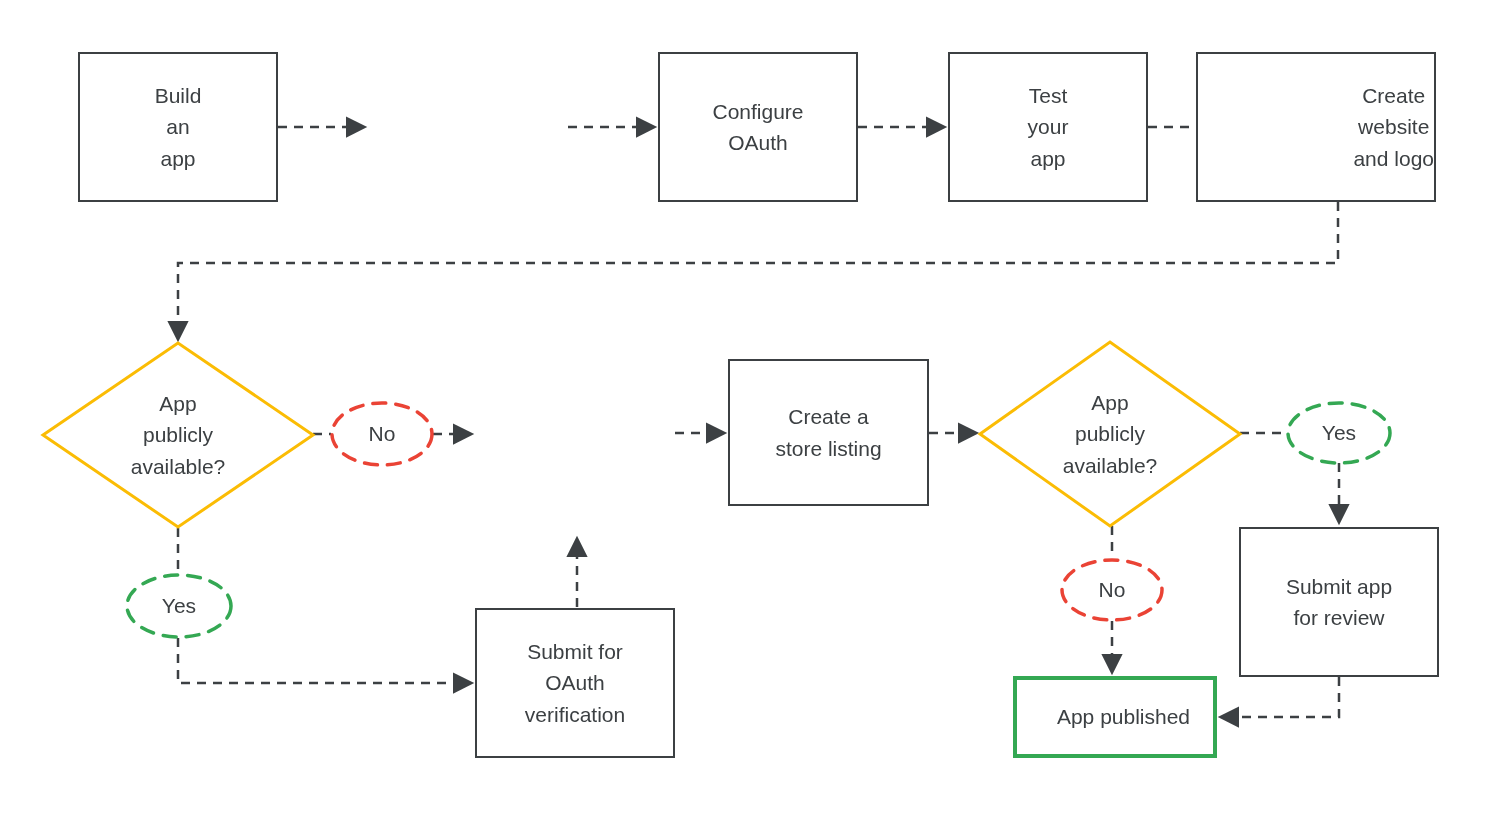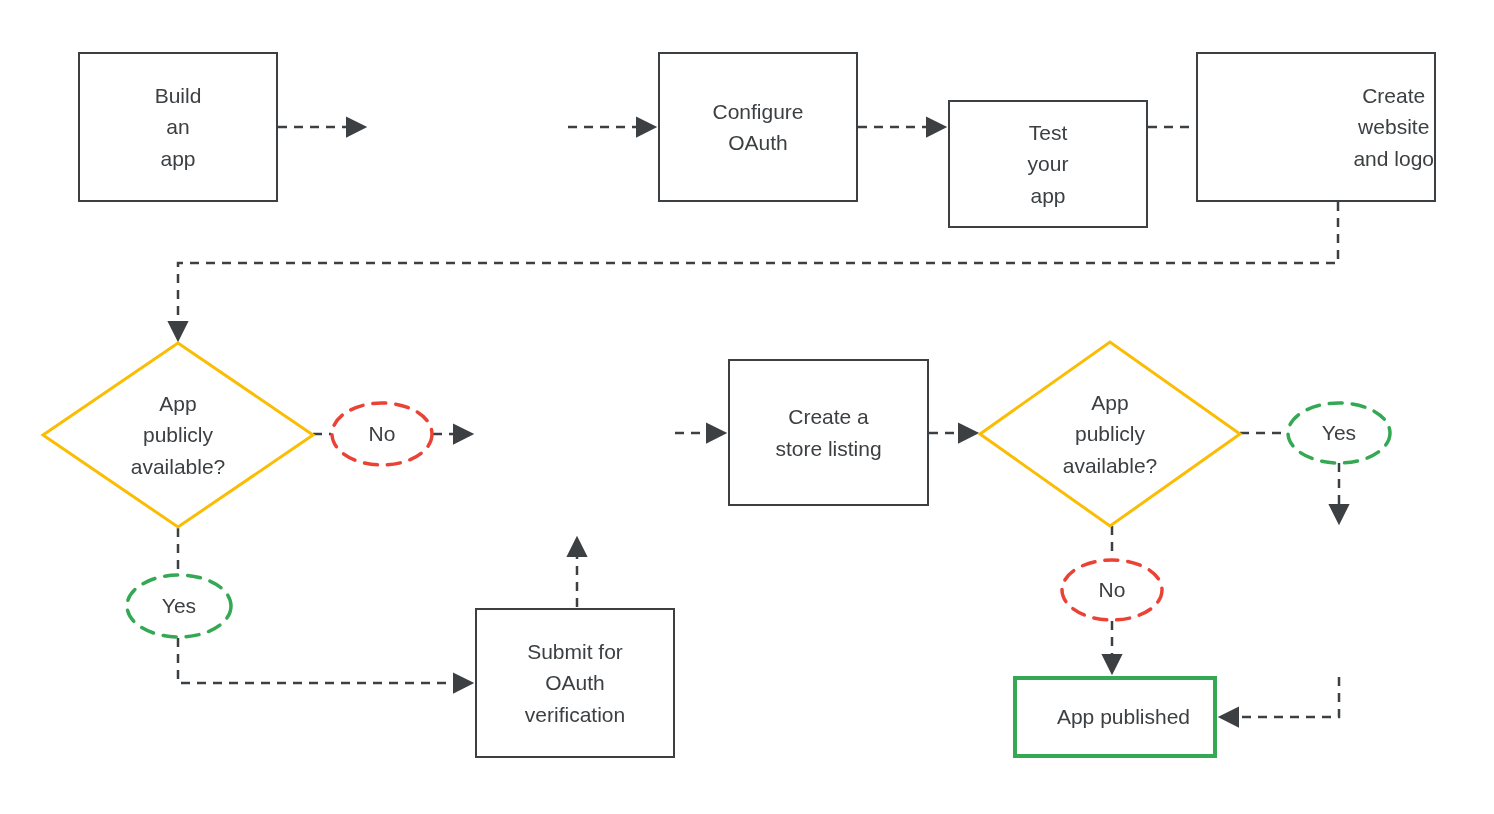--- a/index.html
+++ b/index.html
@@ -128,39 +128,43 @@
 
   <div class="pbox" style="left:78px;top:52px;width:200px;height:150px;">
     <div class="lbl">Build
 an
 app</div>
   </div>
   <div class="pbox" style="left:658px;top:52px;width:200px;height:150px;">
     <div class="lbl">Configure
 OAuth</div>
   </div>
-  <div class="pbox" style="left:948px;top:52px;width:200px;height:128px;margin-top:48px;">
+  <div class="pbox" style="left:948px;top:52px;width:200px;height:150px;">
     <div class="lbl">Test
 your
 app</div>
   </div>
   <div class="pbox" style="left:1196px;top:52px;width:240px;height:150px;justify-content:flex-end;">
     <div class="lbl">Create
 website
 and logo</div>
   </div>
 
   <div class="pbox" style="left:728px;top:359px;width:201px;height:147px;">
     <div class="lbl">Create a
 store listing</div>
   </div>
   <div class="pbox" style="left:475px;top:608px;width:200px;height:150px;">
     <div class="lbl">Submit for
 OAuth
 verification</div>
+  </div>
+  <div class="pbox" style="left:1239px;top:527px;width:200px;height:150px;">
+    <div class="lbl">Submit app
+for review</div>
   </div>
   <div class="pbox published" style="left:1013px;top:676px;width:204px;height:82px;padding-left:17px;">
     <div class="lbl">App published</div>
   </div>
 
   <div class="overlay-lbl" style="left:88px;top:378px;width:180px;height:114px;">App
 publicly
 available?</div>
   <div class="overlay-lbl" style="left:1020px;top:377px;width:180px;height:114px;">App
 publicly

